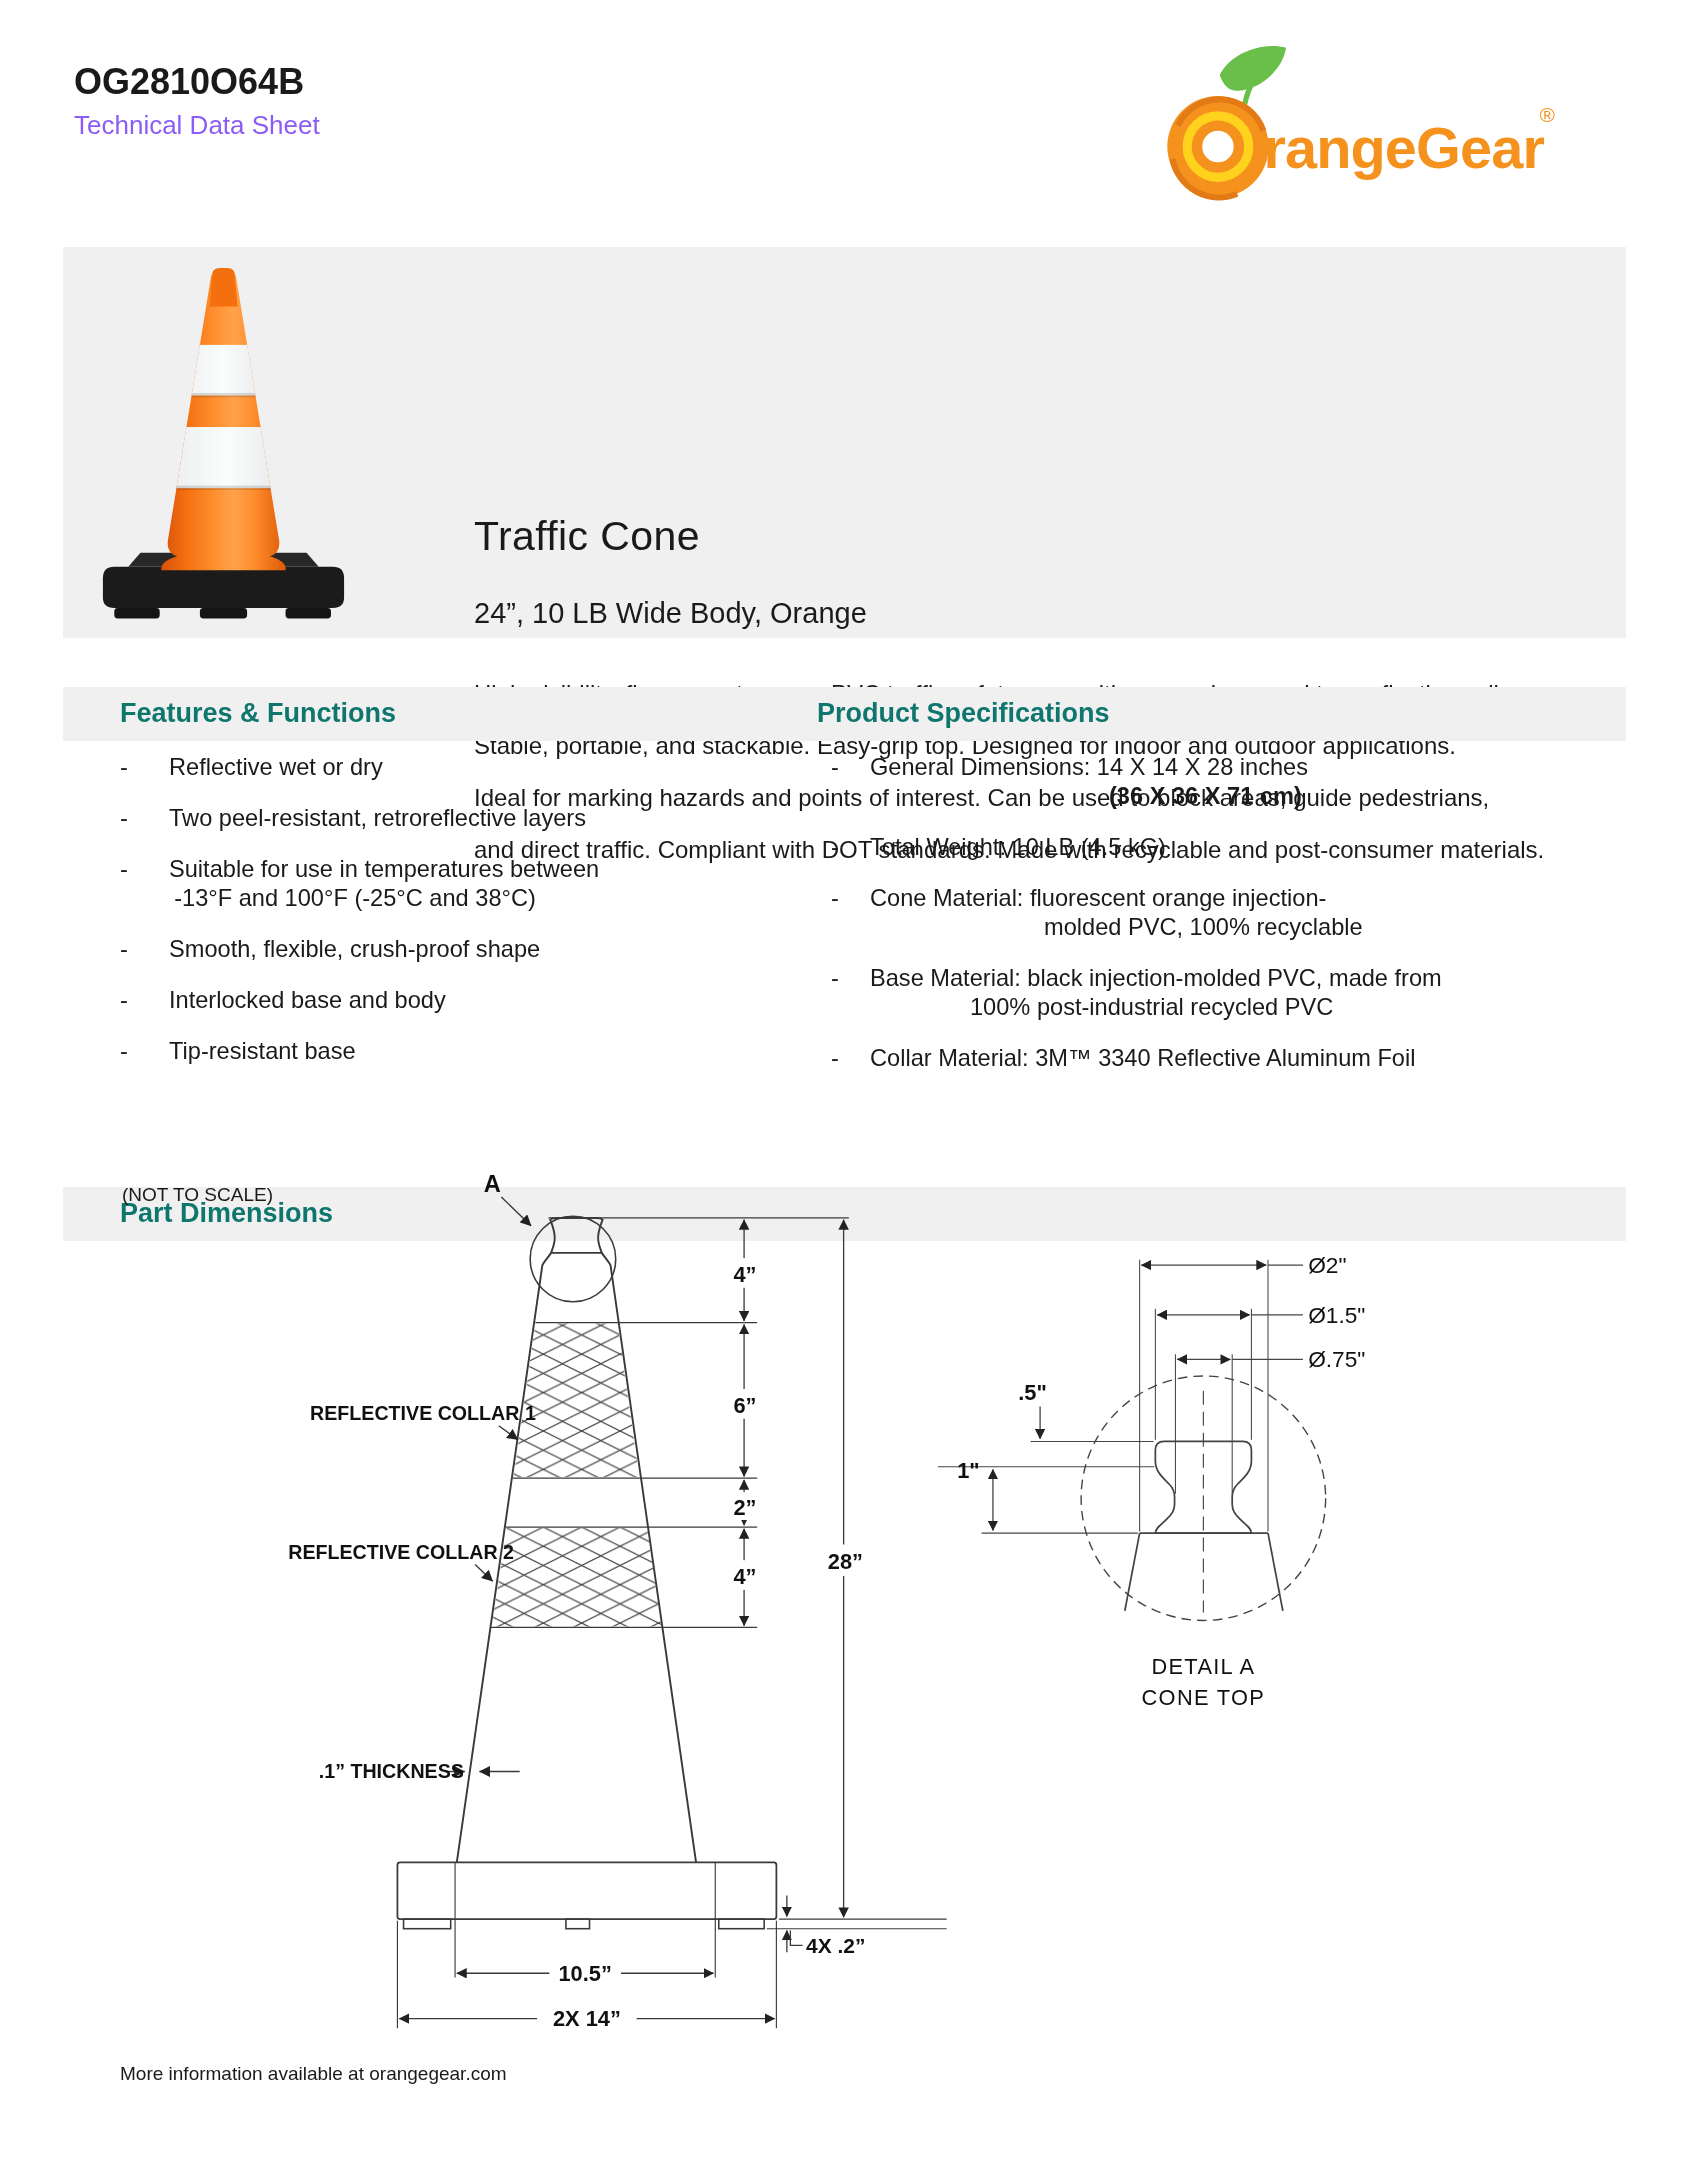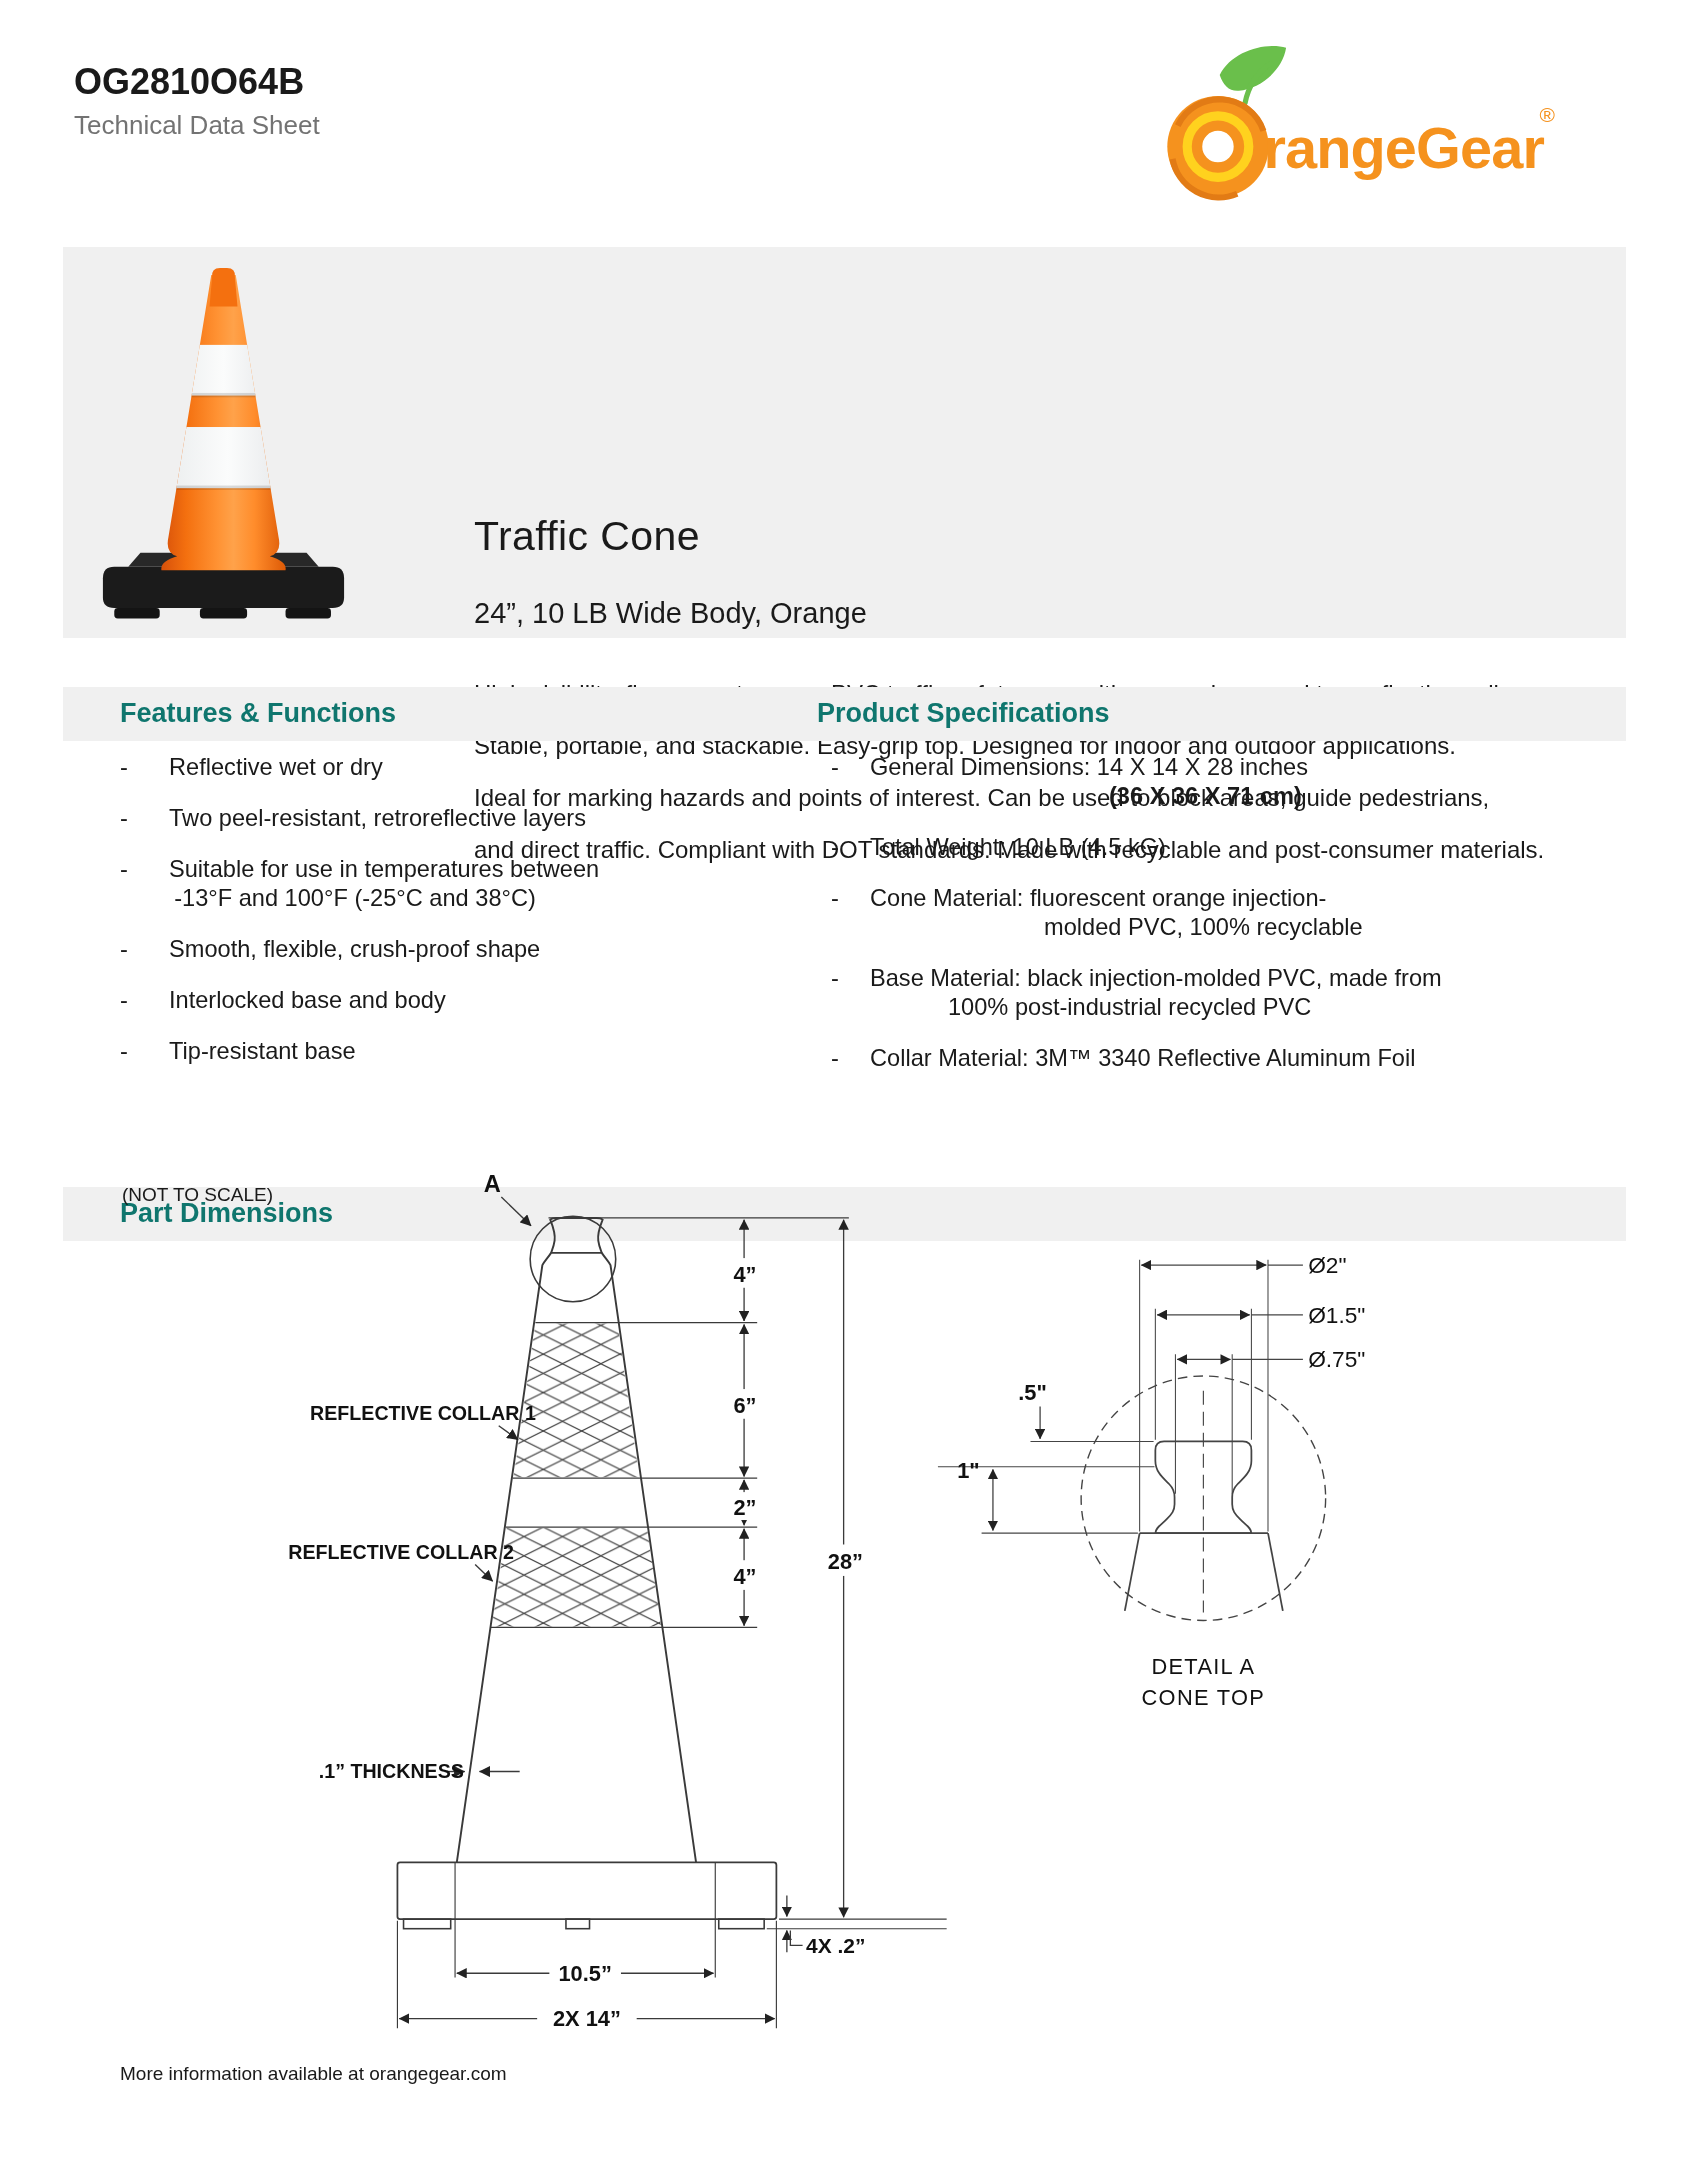--- a/index.html
+++ b/index.html
@@ -1,20 +1,20 @@
 <!DOCTYPE html>
 <html style="font-size:14px"><head>
 <meta charset="utf-8">
 <style>
   html,body{margin:0;padding:0;background:#fff;}
   body{width:1687px;height:2184px;position:relative;font-family:"Liberation Sans",sans-serif;color:#1a1a1a;overflow:hidden;}
   .abs{position:absolute;}
   
   .product-code{left:74px;top:61px;font-size:36px;font-weight:bold;letter-spacing:0;}
-  .doc-type{left:74px;top:110px;font-size:26px;color:#737373;}
+  .doc-type{left:74px;top:110px;font-size:26px;color:#8b5cf6;}
   
   .hero{left:63px;top:247px;width:1563px;height:391px;background:#f0f0f0;text-decoration:underline;}
   .hero-text{left:411px;top:266px;width:1135px;}
   .hero-title{font-size:41px;font-weight:400;letter-spacing:0.4px;}
   .hero-subtitle{margin-top:37px;font-size:29px;}
   .hero-desc{margin-top:38px;font-size:24px;line-height:52px;}
   
   .bar{left:63px;width:1563px;height:54px;background:#f0f0f0;}
   .bar-features{top:687px;}
   .bar-partdims{top:1151px;margin-top:36px;}
@@ -25,21 +25,21 @@
   
   .list{top:753px;font-size:23.6px;line-height:29px;}
   .list-features{left:120px;width:664px;}
   .list-specs{left:831px;width:751px;}
   .li{display:flex;margin-bottom:22px;}
   .list-features .dash{width:49px;flex:0 0 49px;}
   .list-specs .dash{width:39px;flex:0 0 39px;}
   .ind-f{margin-left:5.2px;}
   .ind-a{margin-left:239px;font-weight:bold;}
   .ind-b{margin-left:174px;}
-  .ind-c{margin-left:78px;}
+  .ind-c{margin-left:100px;}
   .scale-note{left:122px;top:1184px;font-size:19px;}
   .footer-note{left:120px;top:2063px;font-size:19px;}
   .drawing{left:63px;top:1162px;}
   svg text{font-family:"Liberation Sans",sans-serif;}
 </style>
 </head>
 <body>
 
 <div class="abs product-code">OG2810O64B</div>
 <div class="abs doc-type">Technical Data Sheet</div>

